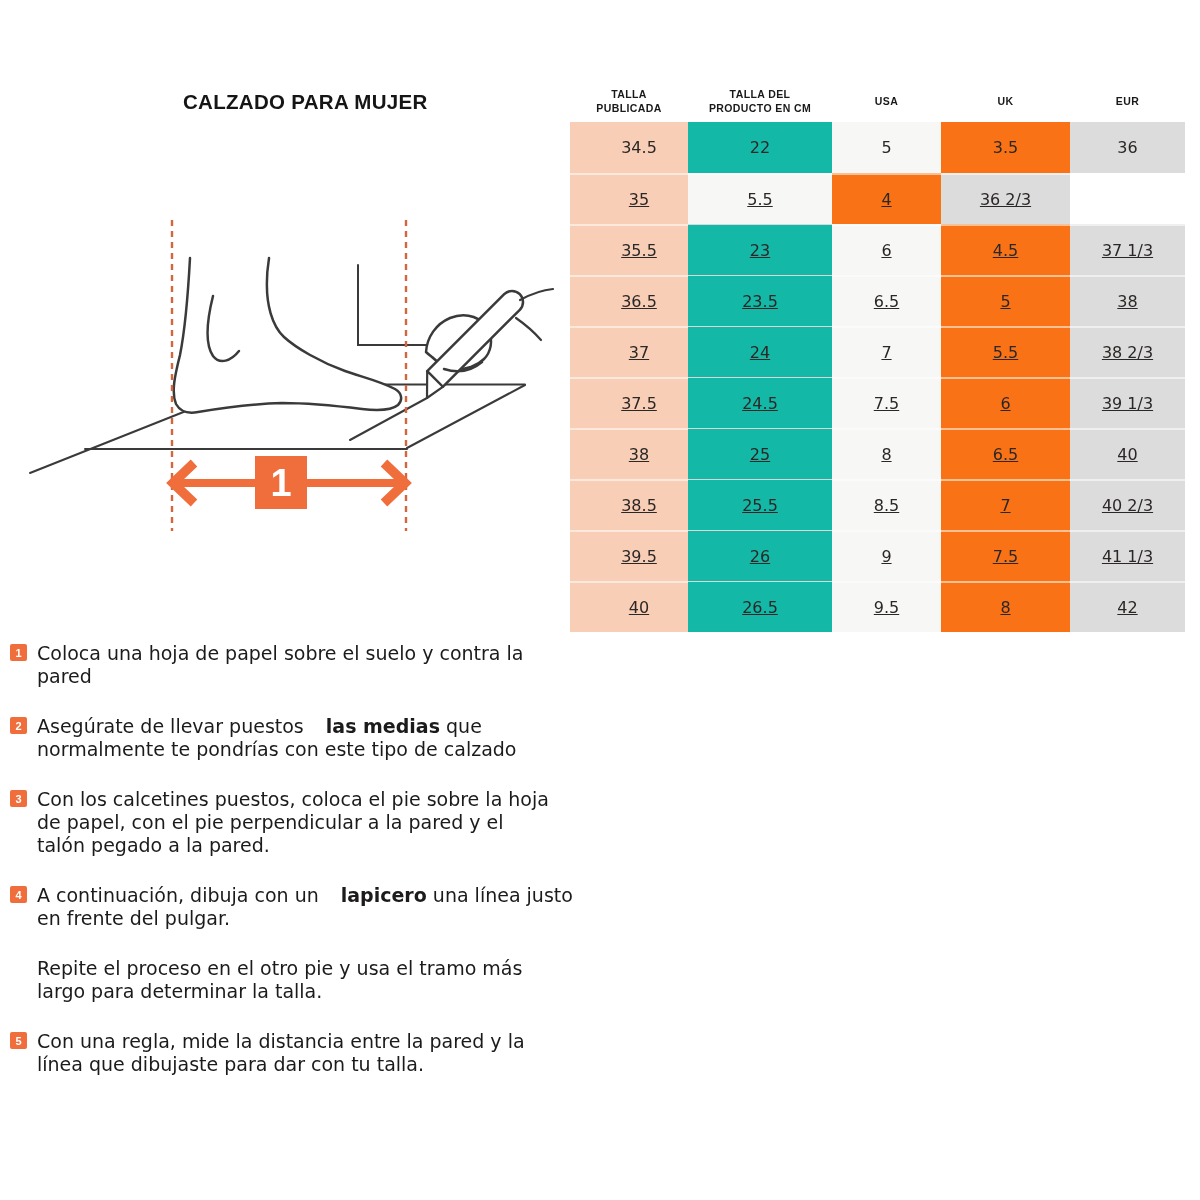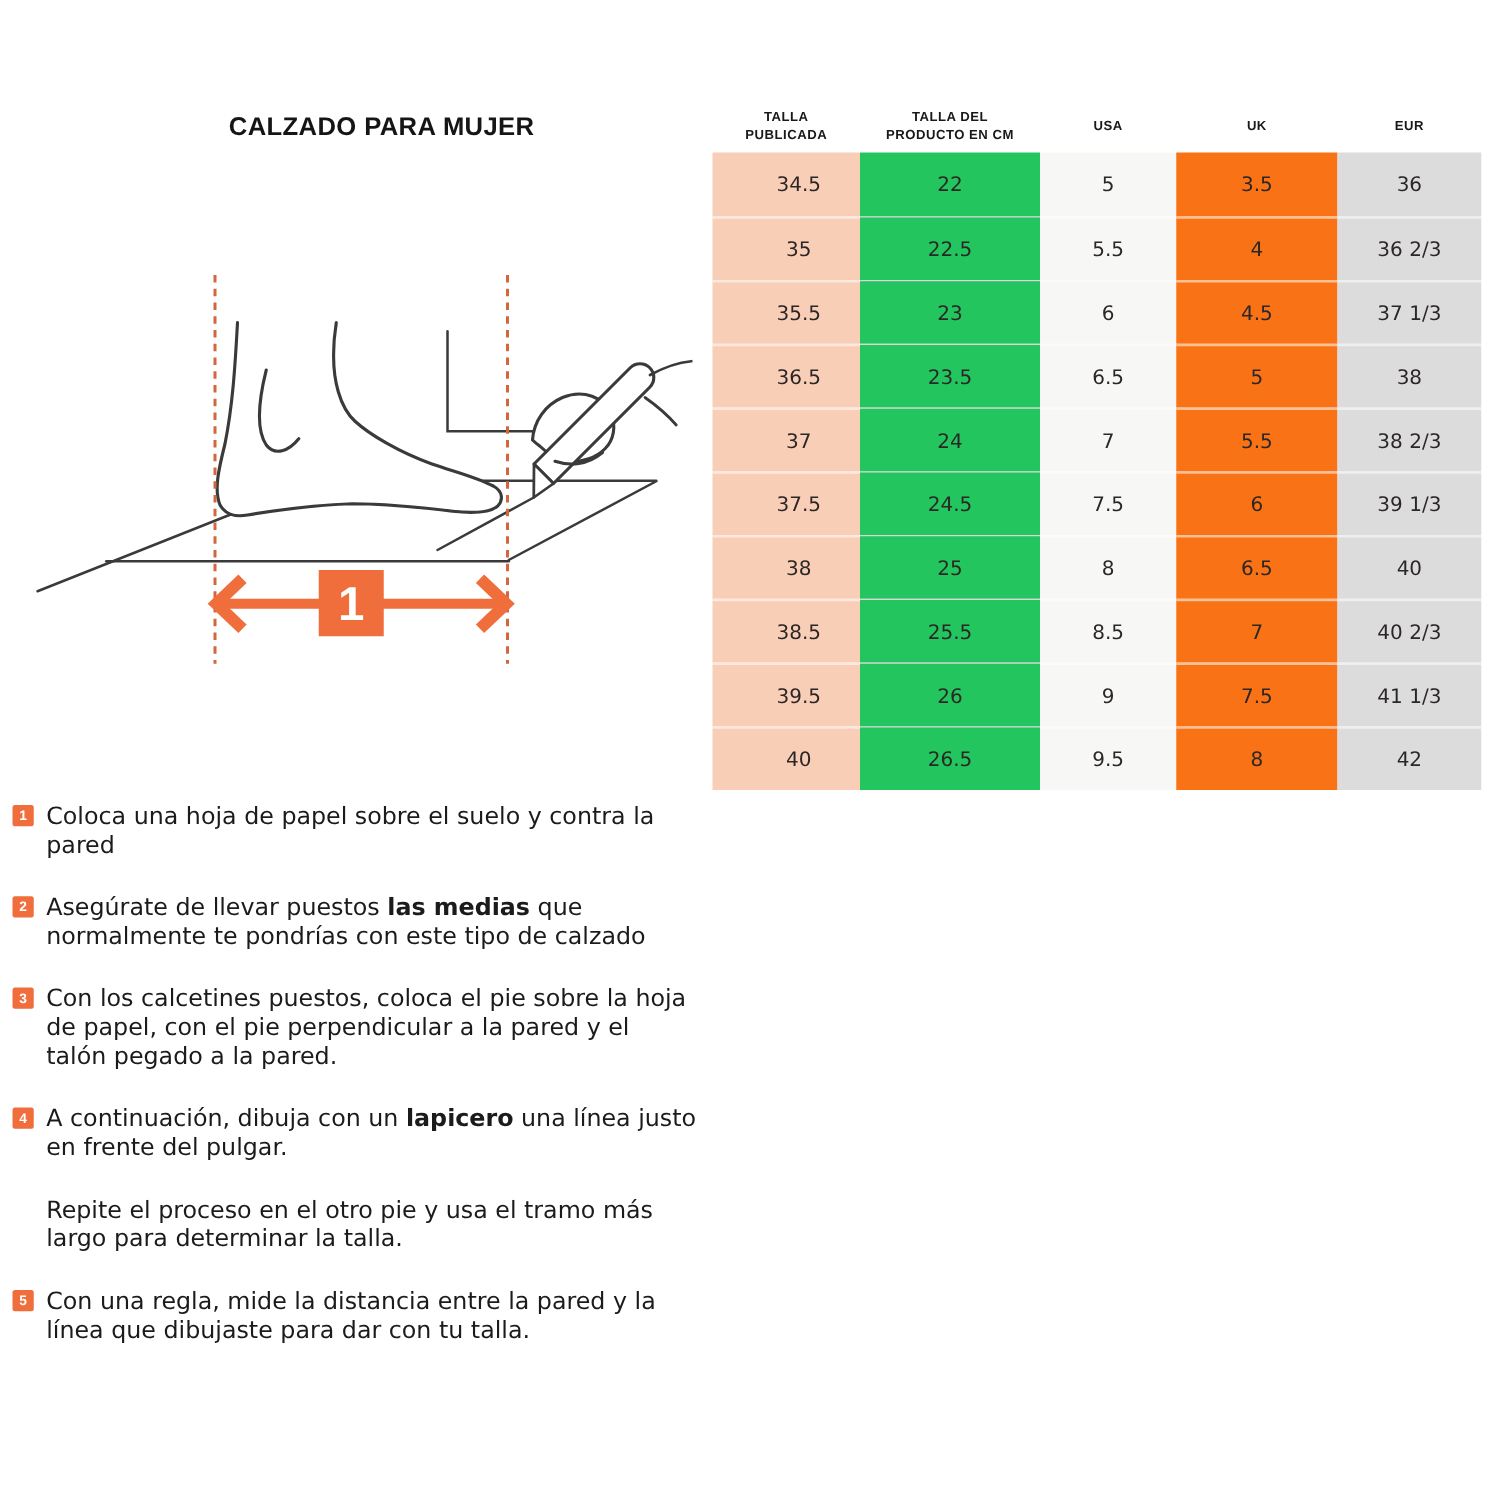--- a/index.html
+++ b/index.html
@@ -27,39 +27,39 @@
     font-family:"Liberation Sans", sans-serif;
     font-weight:bold; font-size:10.5px; line-height:1.35;
     letter-spacing:0.4px; color:#1a1818;
   }
   .trow { height:51px; }
   .cell {
     display:flex; align-items:center; justify-content:center;
     font-size:16px; color:#2b2726; box-sizing:border-box;
   }
   .c0 { background:#F9CEB6;padding-left:20px; }
-  .c1 { background:#22c55e; }
+  .c1 { background:#14b8a6; }
   .c2 { background:#F7F7F6; }
   .c3 { background:#f97316; }
   .c4 { background:#DCDCDC; }
-  .trow + .trow .cell { border-top:2px solid rgba(255,255,255,0.55); }
+  .trow + .trow .cell { border-top:2px solid rgba(255,255,255,0.55);text-decoration:underline; }
   .trow + .trow .c1   { border-top:1px solid #d8d8d8; }
 
   
   .instructions { position:absolute; left:10px; top:642px; width:625px; }
   .instr { display:flex; align-items:flex-start; margin-bottom:27px; }
   .badge {
     flex:0 0 17px; width:17px; height:17px; margin-right:10px; margin-top:2px;
     background:#EF6E3C; color:#ffffff; border-radius:2px;
     font-family:"Liberation Sans", sans-serif; font-size:11px; font-weight:bold;
     display:flex; align-items:center; justify-content:center;
   }
   .badge.empty { visibility:hidden; }
   .itext { font-size:19px; line-height:23px; color:#1c1a1a; }
-  .itext .b { font-weight:bold; }
+  .itext .b { font-weight:bold;margin-left:16px; }
 </style>
 </head>
 <body>
 
 <div class="page">
 
   <div class="title">CALZADO PARA MUJER</div>
 
   <svg class="illustration" width="580" height="620" viewBox="0 0 580 620">
 
@@ -115,21 +115,20 @@
     <div class="tbody">
         <div class="trow">
           <div class="cell c0">34.5</div>
           <div class="cell c1">22</div>
           <div class="cell c2">5</div>
           <div class="cell c3">3.5</div>
           <div class="cell c4">36</div>
         </div>
         <div class="trow">
           <div class="cell c0">35</div>
-          <div class="cell c1">22.5</div>
           <div class="cell c2">5.5</div>
           <div class="cell c3">4</div>
           <div class="cell c4">36 2/3</div>
         </div>
         <div class="trow">
           <div class="cell c0">35.5</div>
           <div class="cell c1">23</div>
           <div class="cell c2">6</div>
           <div class="cell c3">4.5</div>
           <div class="cell c4">37 1/3</div>

